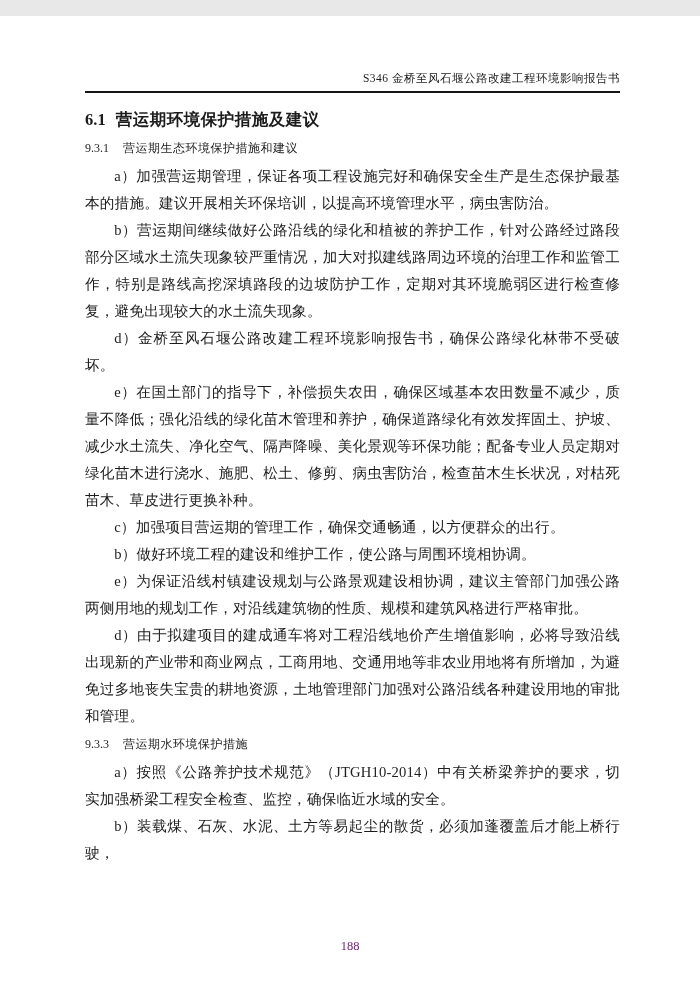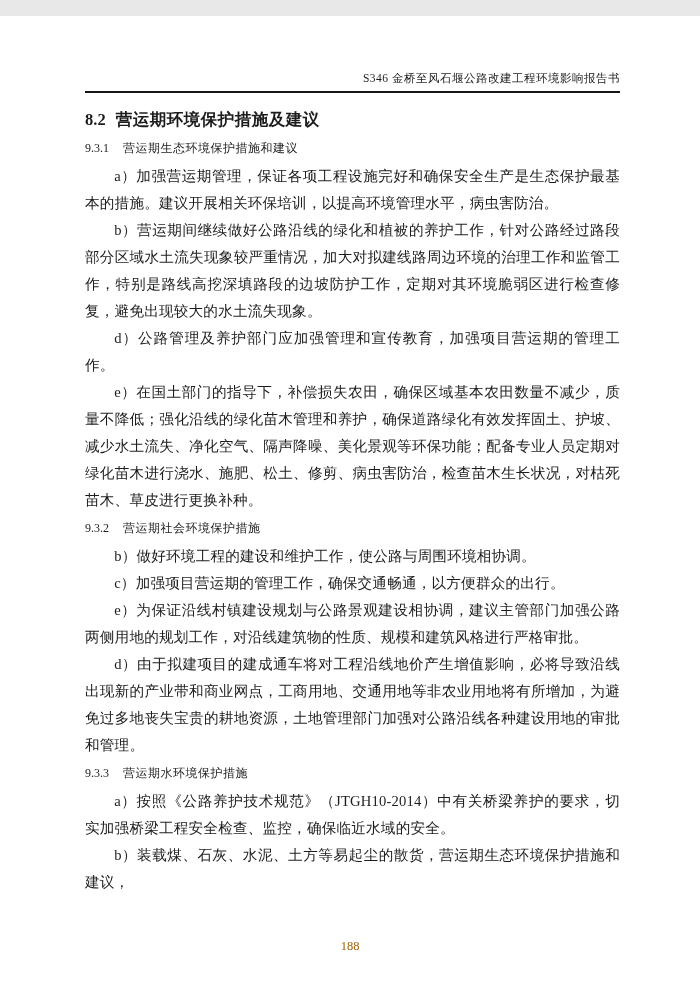--- a/index.html
+++ b/index.html
@@ -65,60 +65,57 @@
     text-indent: 2em;
     letter-spacing: 0.2px;
   }
   .page-footer {
     position: absolute;
     left: 0;
     right: 0;
     top: 923px;
     text-align: center;
     font-size: 12.5px;
-    color: #a16207;
+    color: #701a75;
   }
 </style>
 </head>
 <body>
 
 <div class="page">
   <div class="content">
 
     <div class="running-header">
       <span>S346 金桥至风石堰公路改建工程环境影响报告书</span>
     </div>
 
     <div class="doc-body">
 
       <h1 class="chapter-heading">
-        <span class="num">8.2</span><span>营运期环境保护措施及建议</span>
+        <span class="num">6.1</span><span>营运期环境保护措施及建议</span>
       </h1>
 
       <h2 class="section-heading">
         <span class="num">9.3.1</span><span>营运期生态环境保护措施和建议</span>
       </h2>
       <p class="para">a）加强营运期管理，保证各项工程设施完好和确保安全生产是生态保护最基本的措施。建议开展相关环保培训，以提高环境管理水平，病虫害防治。</p>
       <p class="para">b）营运期间继续做好公路沿线的绿化和植被的养护工作，针对公路经过路段部分区域水土流失现象较严重情况，加大对拟建线路周边环境的治理工作和监管工作，特别是路线高挖深填路段的边坡防护工作，定期对其环境脆弱区进行检查修复，避免出现较大的水土流失现象。</p>
-      <p class="para">d）公路管理及养护部门应加强管理和宣传教育，加强项目营运期的管理工作。</p>
+      <p class="para">d）金桥至风石堰公路改建工程环境影响报告书，确保公路绿化林带不受破坏。</p>
       <p class="para">e）在国土部门的指导下，补偿损失农田，确保区域基本农田数量不减少，质量不降低；强化沿线的绿化苗木管理和养护，确保道路绿化有效发挥固土、护坡、减少水土流失、净化空气、隔声降噪、美化景观等环保功能；配备专业人员定期对绿化苗木进行浇水、施肥、松土、修剪、病虫害防治，检查苗木生长状况，对枯死苗木、草皮进行更换补种。</p>
 
-      <h2 class="section-heading">
-        <span class="num">9.3.2</span><span>营运期社会环境保护措施</span>
-      </h2>
+      <p class="para">c）加强项目营运期的管理工作，确保交通畅通，以方便群众的出行。</p>
       <p class="para">b）做好环境工程的建设和维护工作，使公路与周围环境相协调。</p>
-      <p class="para">c）加强项目营运期的管理工作，确保交通畅通，以方便群众的出行。</p>
       <p class="para">e）为保证沿线村镇建设规划与公路景观建设相协调，建议主管部门加强公路两侧用地的规划工作，对沿线建筑物的性质、规模和建筑风格进行严格审批。</p>
       <p class="para">d）由于拟建项目的建成通车将对工程沿线地价产生增值影响，必将导致沿线出现新的产业带和商业网点，工商用地、交通用地等非农业用地将有所增加，为避免过多地丧失宝贵的耕地资源，土地管理部门加强对公路沿线各种建设用地的审批和管理。</p>
 
       <h2 class="section-heading">
         <span class="num">9.3.3</span><span>营运期水环境保护措施</span>
       </h2>
       <p class="para">a）按照《公路养护技术规范》（JTGH10-2014）中有关桥梁养护的要求，切实加强桥梁工程安全检查、监控，确保临近水域的安全。</p>
-      <p class="para">b）装载煤、石灰、水泥、土方等易起尘的散货，营运期生态环境保护措施和建议，</p>
+      <p class="para">b）装载煤、石灰、水泥、土方等易起尘的散货，必须加蓬覆盖后才能上桥行驶，</p>
 
     </div>
   </div>
 
   <div class="page-footer">
     <span>188</span>
   </div>
 </div>
 
 </body></html>

